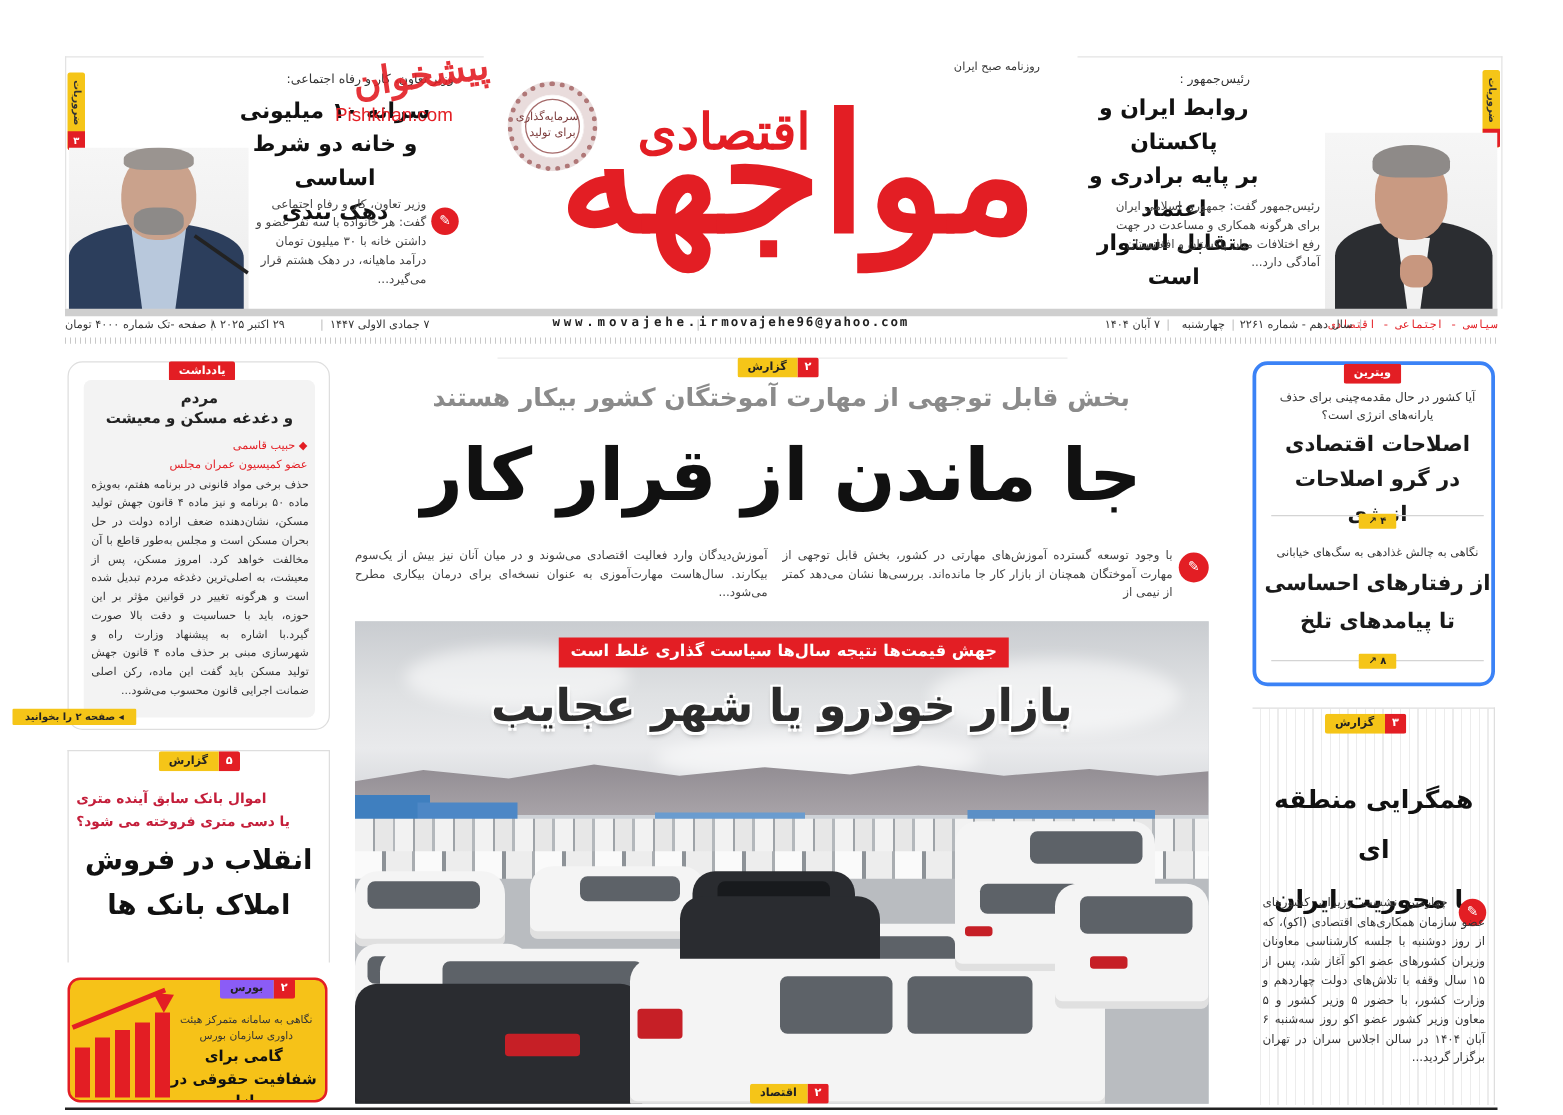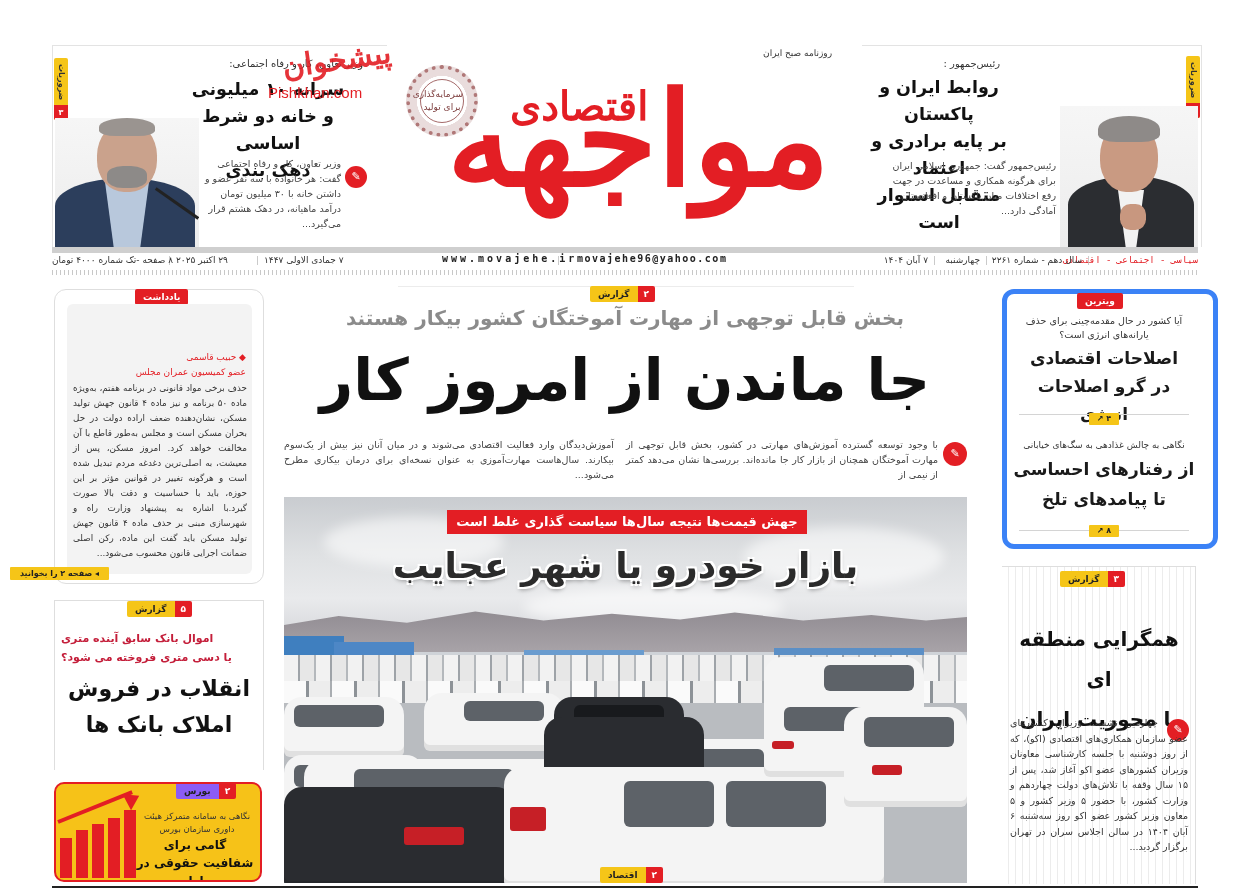--- a/index.html
+++ b/index.html
@@ -108,21 +108,21 @@
   .car.dark { background: #2a2c30; }
   .car .win { position: absolute; background: #5d6268; border-radius: 6px; }
   .car .light { position: absolute; background: #c61f26; border-radius: 3px; }
 
   .photo-kicker { position: absolute; left: 163px; top: 13px; width: 360px; height: 24px; background: #e31e24;
     color: #fff; font-size: 13px; font-weight: bold; text-align: center; line-height: 24px; }
   .photo-head { position: absolute; left: 0; top: 48px; width: 100%; text-align: center; font-size: 36px; font-weight: 900;
     color: #2b2b2b; -webkit-text-stroke: 0; text-shadow: 0 0 2px #fff, 0 0 3px #fff, 2px 2px 0 #fff, -2px -2px 0 #fff, 2px -2px 0 #fff, -2px 2px 0 #fff, 0 3px 4px rgba(0,0,0,0.35); }
 
   
-  .vitrine { position: absolute; left: 1002px; top: 289px; width: 216px; height: 260px; border: 5px solid #3b82f6; border-radius: 12px; background: #fff; padding-left: 36px; }
+  .vitrine { position: absolute; left: 1002px; top: 289px; width: 194px; height: 260px; border: 3px solid #3b82f6; border-radius: 12px; background: #fff; padding-left: 36px; }
   .vit-q { position: absolute; left: 10px; top: 20px; width: 174px; text-align: center; font-size: 9.5px; line-height: 14px; color: #333; }
   .vit-h1 { position: absolute; left: 6px; top: 50px; width: 182px; text-align: center; font-size: 17px; font-weight: bold; line-height: 28px; color: #1a1a1a; }
   .vit-rule { position: absolute; left: 12px; width: 170px; height: 1px; background: #d4d4d4; }
   .pg-tag { position: absolute; width: 30px; height: 12px; background: #f5c518; font-size: 8px; font-weight: bold; text-align: center; line-height: 12px; color: #222; border-radius: 1px; }
   .vit-q2 { position: absolute; left: 6px; top: 146px; width: 182px; text-align: center; font-size: 9px; color: #333; }
   .vit-h2 { position: absolute; left: 6px; top: 160px; width: 182px; text-align: center; font-size: 17px; font-weight: bold; line-height: 30px; color: #1a1a1a; }
 
   .eco-col { position: absolute; left: 1002px; top: 566px; width: 194px; height: 318px;
     background: repeating-linear-gradient(90deg, #ffffff 0 6px, #ececec 6px 7px); border-top: 1px solid #dedede; border-right: 1px solid #dedede; }
   .eco-kicker { position: absolute; left: 6px; top: 30px; width: 182px; text-align: center; font-size: 12px; font-weight: bold; color: #e31e24; }
@@ -231,21 +231,21 @@
   <span class="seg" style="left:0;">۸ صفحه -تک شماره ۴۰۰۰ تومان</span>
 </div>
 <div class="dotted-rule"></div>
 
 <div class="abs" style="left:398px; top:286px; width:456px; height:1px; background:#ececec;"></div>
 <div class="htag" style="left:590px; top:286px;">
   <span class="ht-num">۲</span>
   <span class="ht-label">گزارش</span>
 </div>
 <div class="center-sub">بخش قابل توجهی از مهارت آموختگان کشور بیکار هستند</div>
-<div class="center-head">جا ماندن از امروز کار</div>
+<div class="center-head">جا ماندن از قرار کار</div>
 <div class="red-badge" style="left:943px; top:442px; width:24px; height:24px; line-height:24px;">✎</div>
 <div class="center-lead" style="left:626px; width:312px;">با وجود توسعه گسترده آموزش‌های مهارتی در کشور، بخش قابل توجهی از مهارت آموختگان همچنان از بازار کار جا مانده‌اند. بررسی‌ها نشان می‌دهد کمتر از نیمی از</div>
 <div class="center-lead" style="left:284px; width:330px;">آموزش‌دیدگان وارد فعالیت اقتصادی می‌شوند و در میان آنان نیز بیش از یک‌سوم بیکارند. سال‌هاست مهارت‌آموزی به عنوان نسخه‌ای برای درمان بیکاری مطرح می‌شود...</div>
 
 <div class="photo">
   <div class="sky"></div>
   <div class="cloud" style="left:40px; top:20px; width:180px; height:50px;"></div>
   <div class="cloud" style="left:460px; top:30px; width:200px; height:60px;"></div>
   <div class="cloud" style="left:240px; top:90px; width:260px; height:40px;"></div>
   <div class="mountain"></div>
@@ -340,20 +340,24 @@
   <div class="eco-body">
     <span style="display:inline-block; width:30px;"></span><span>چهارمین نشست وزیران کشورهای عضو سازمان همکاری‌های اقتصادی (اکو)، که از روز دوشنبه با جلسه کارشناسی معاونان وزیران کشورهای عضو اکو آغاز شد، پس از ۱۵ سال وقفه با تلاش‌های دولت چهاردهم و وزارت کشور، با حضور ۵ وزیر کشور و ۵ معاون وزیر کشور عضو اکو روز سه‌شنبه ۶ آبان ۱۴۰۴ در سالن اجلاس سران در تهران برگزار گردید...</span>
   </div>
 </div>
 
 <div class="note">
   <div class="htag red-only" style="left:80px; top:-1px;">
     <span class="ht-label">یادداشت</span>
   </div>
   <div class="note-inner">
+    <div class="note-title">
+      <div>مردم</div>
+      <div>و دغدغه مسکن و معیشت</div>
+    </div>
     <div class="note-author">
       <div>◆ <span>حبیب قاسمی</span></div>
       <div>عضو کمیسیون عمران مجلس</div>
     </div>
     <div class="note-body">حذف برخی مواد قانونی در برنامه هفتم، به‌ویژه ماده ۵۰ برنامه و نیز ماده ۴ قانون جهش تولید مسکن، نشان‌دهنده ضعف اراده دولت در حل بحران مسکن است و مجلس به‌طور قاطع با آن مخالفت خواهد کرد. امروز مسکن، پس از معیشت، به اصلی‌ترین دغدغه مردم تبدیل شده است و هرگونه تغییر در قوانین مؤثر بر این حوزه، باید با حساسیت و دقت بالا صورت گیرد.با اشاره به پیشنهاد وزارت راه و شهرسازی مبنی بر حذف ماده ۴ قانون جهش تولید مسکن باید گفت این ماده، رکن اصلی ضمانت اجرایی قانون محسوب می‌شود...</div>
   </div>
 </div>
 <div class="read-more">◂ <span>صفحه ۲ را بخوانید</span></div>
 
 <div class="bank-box">

